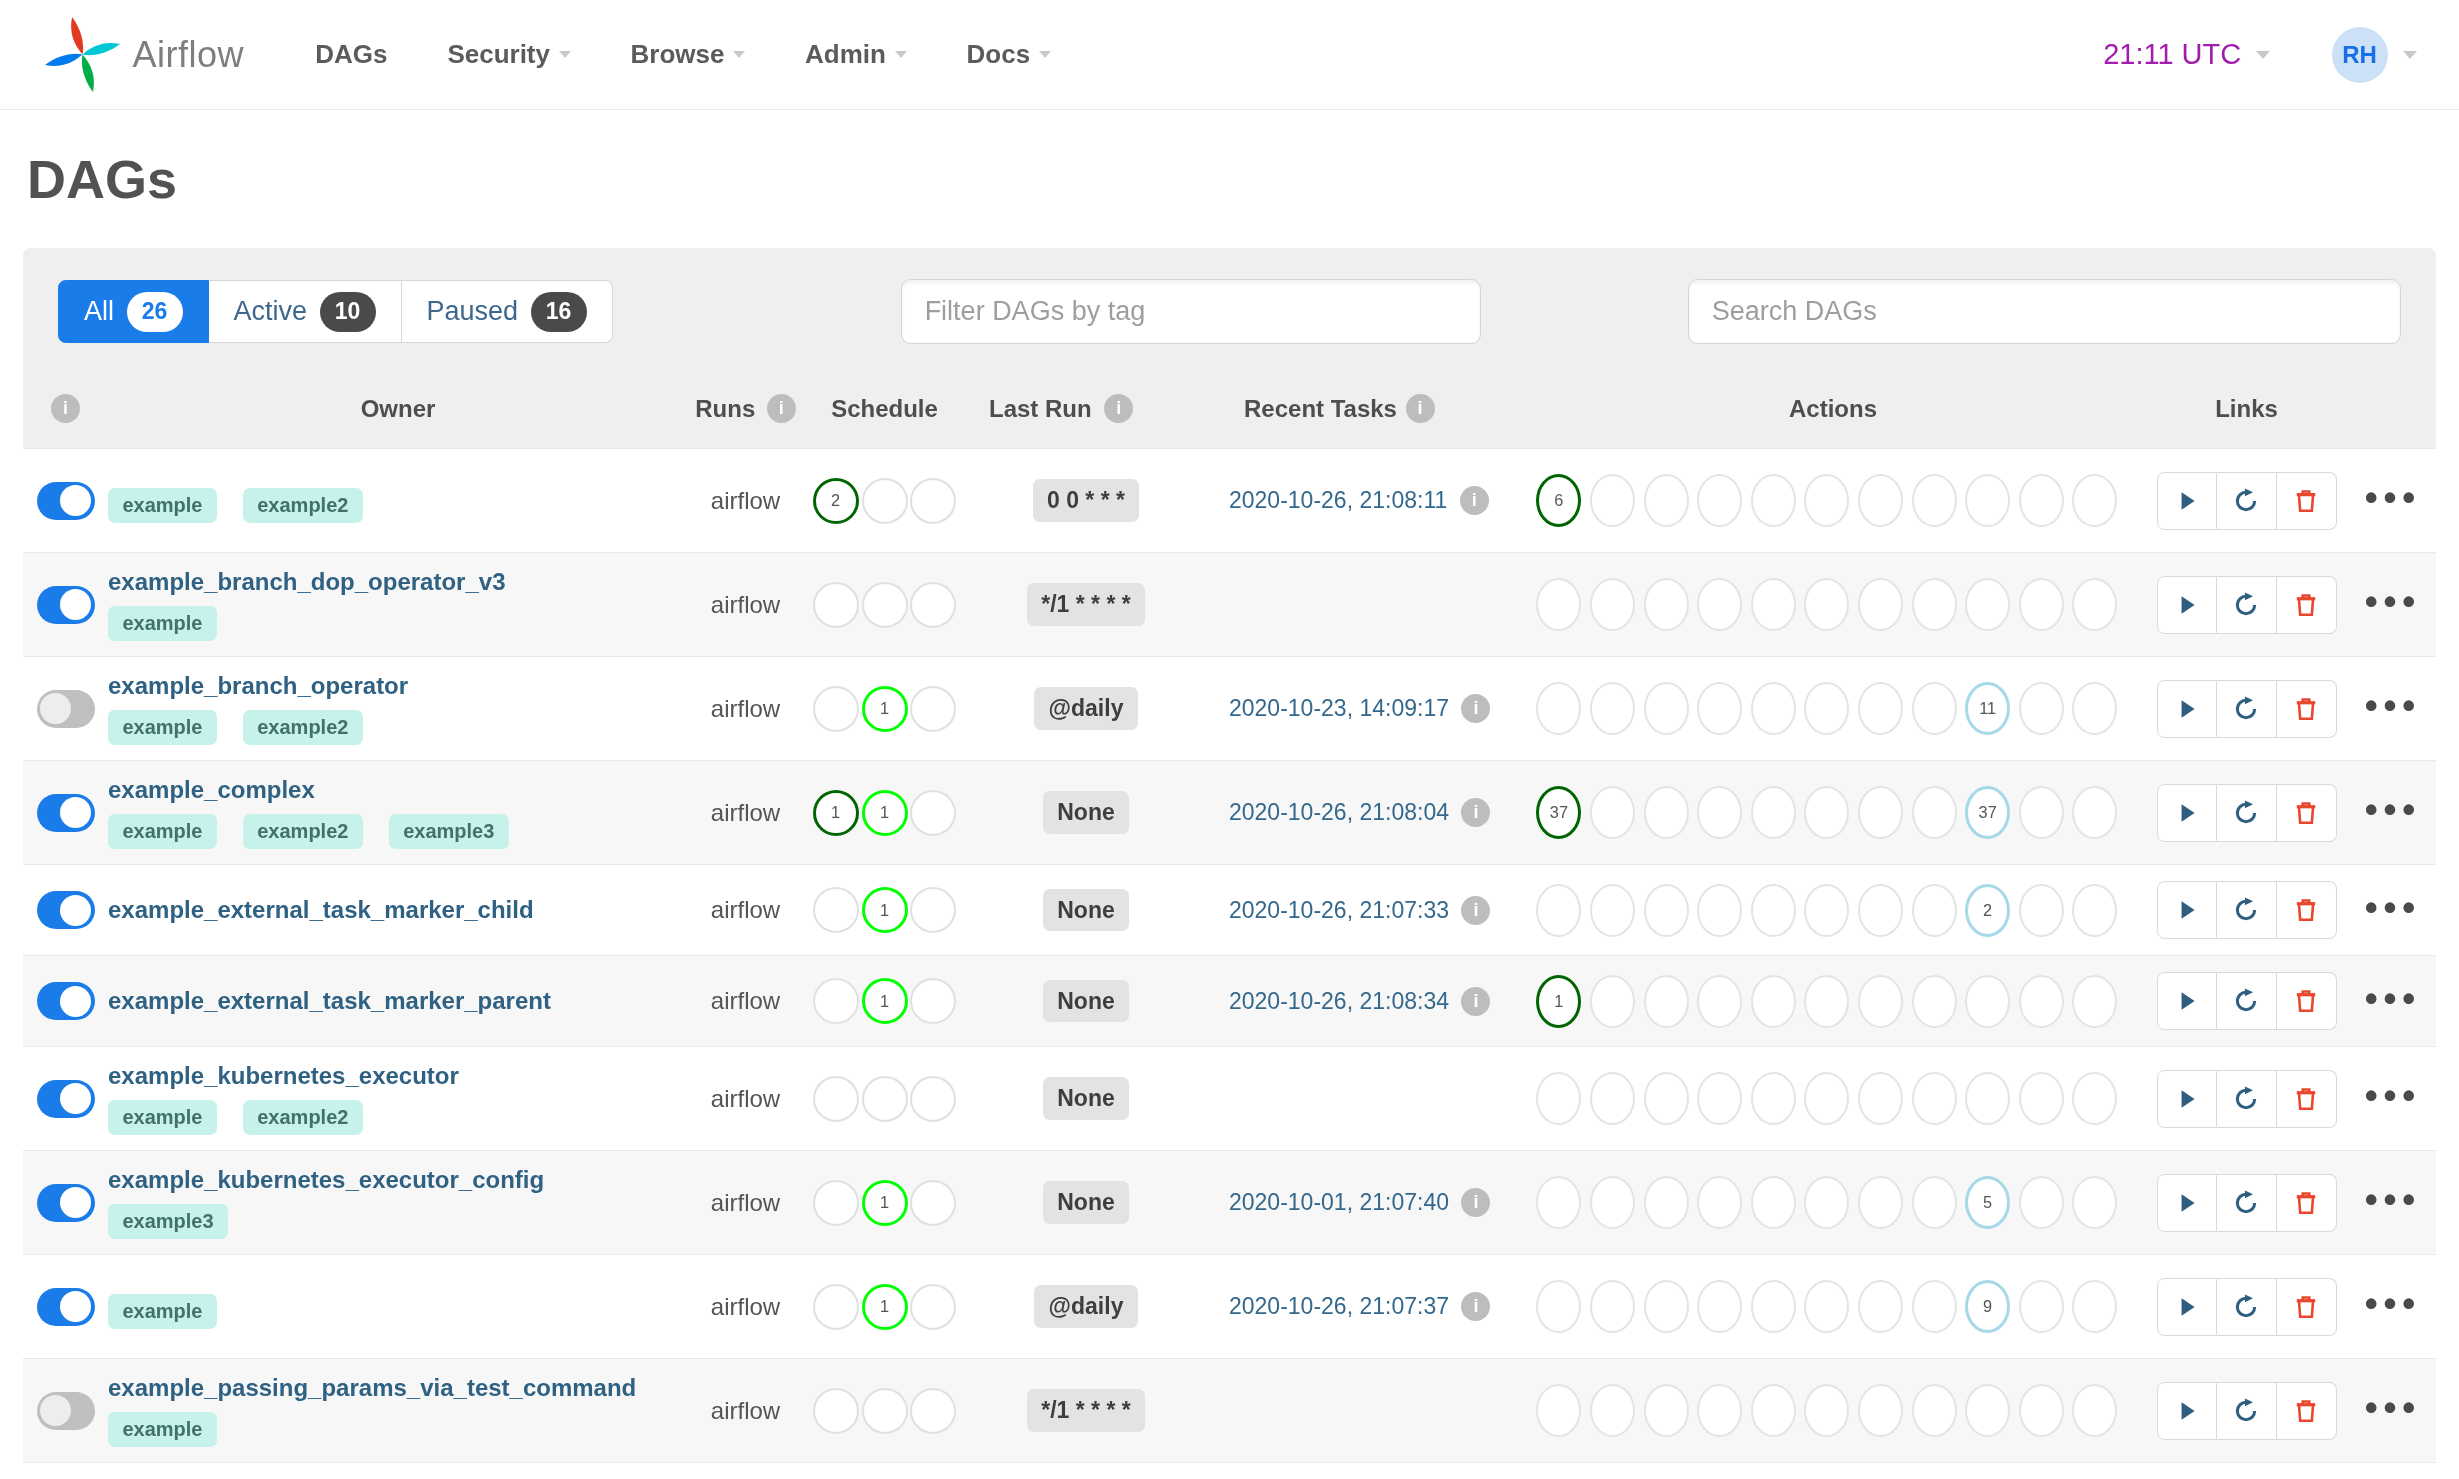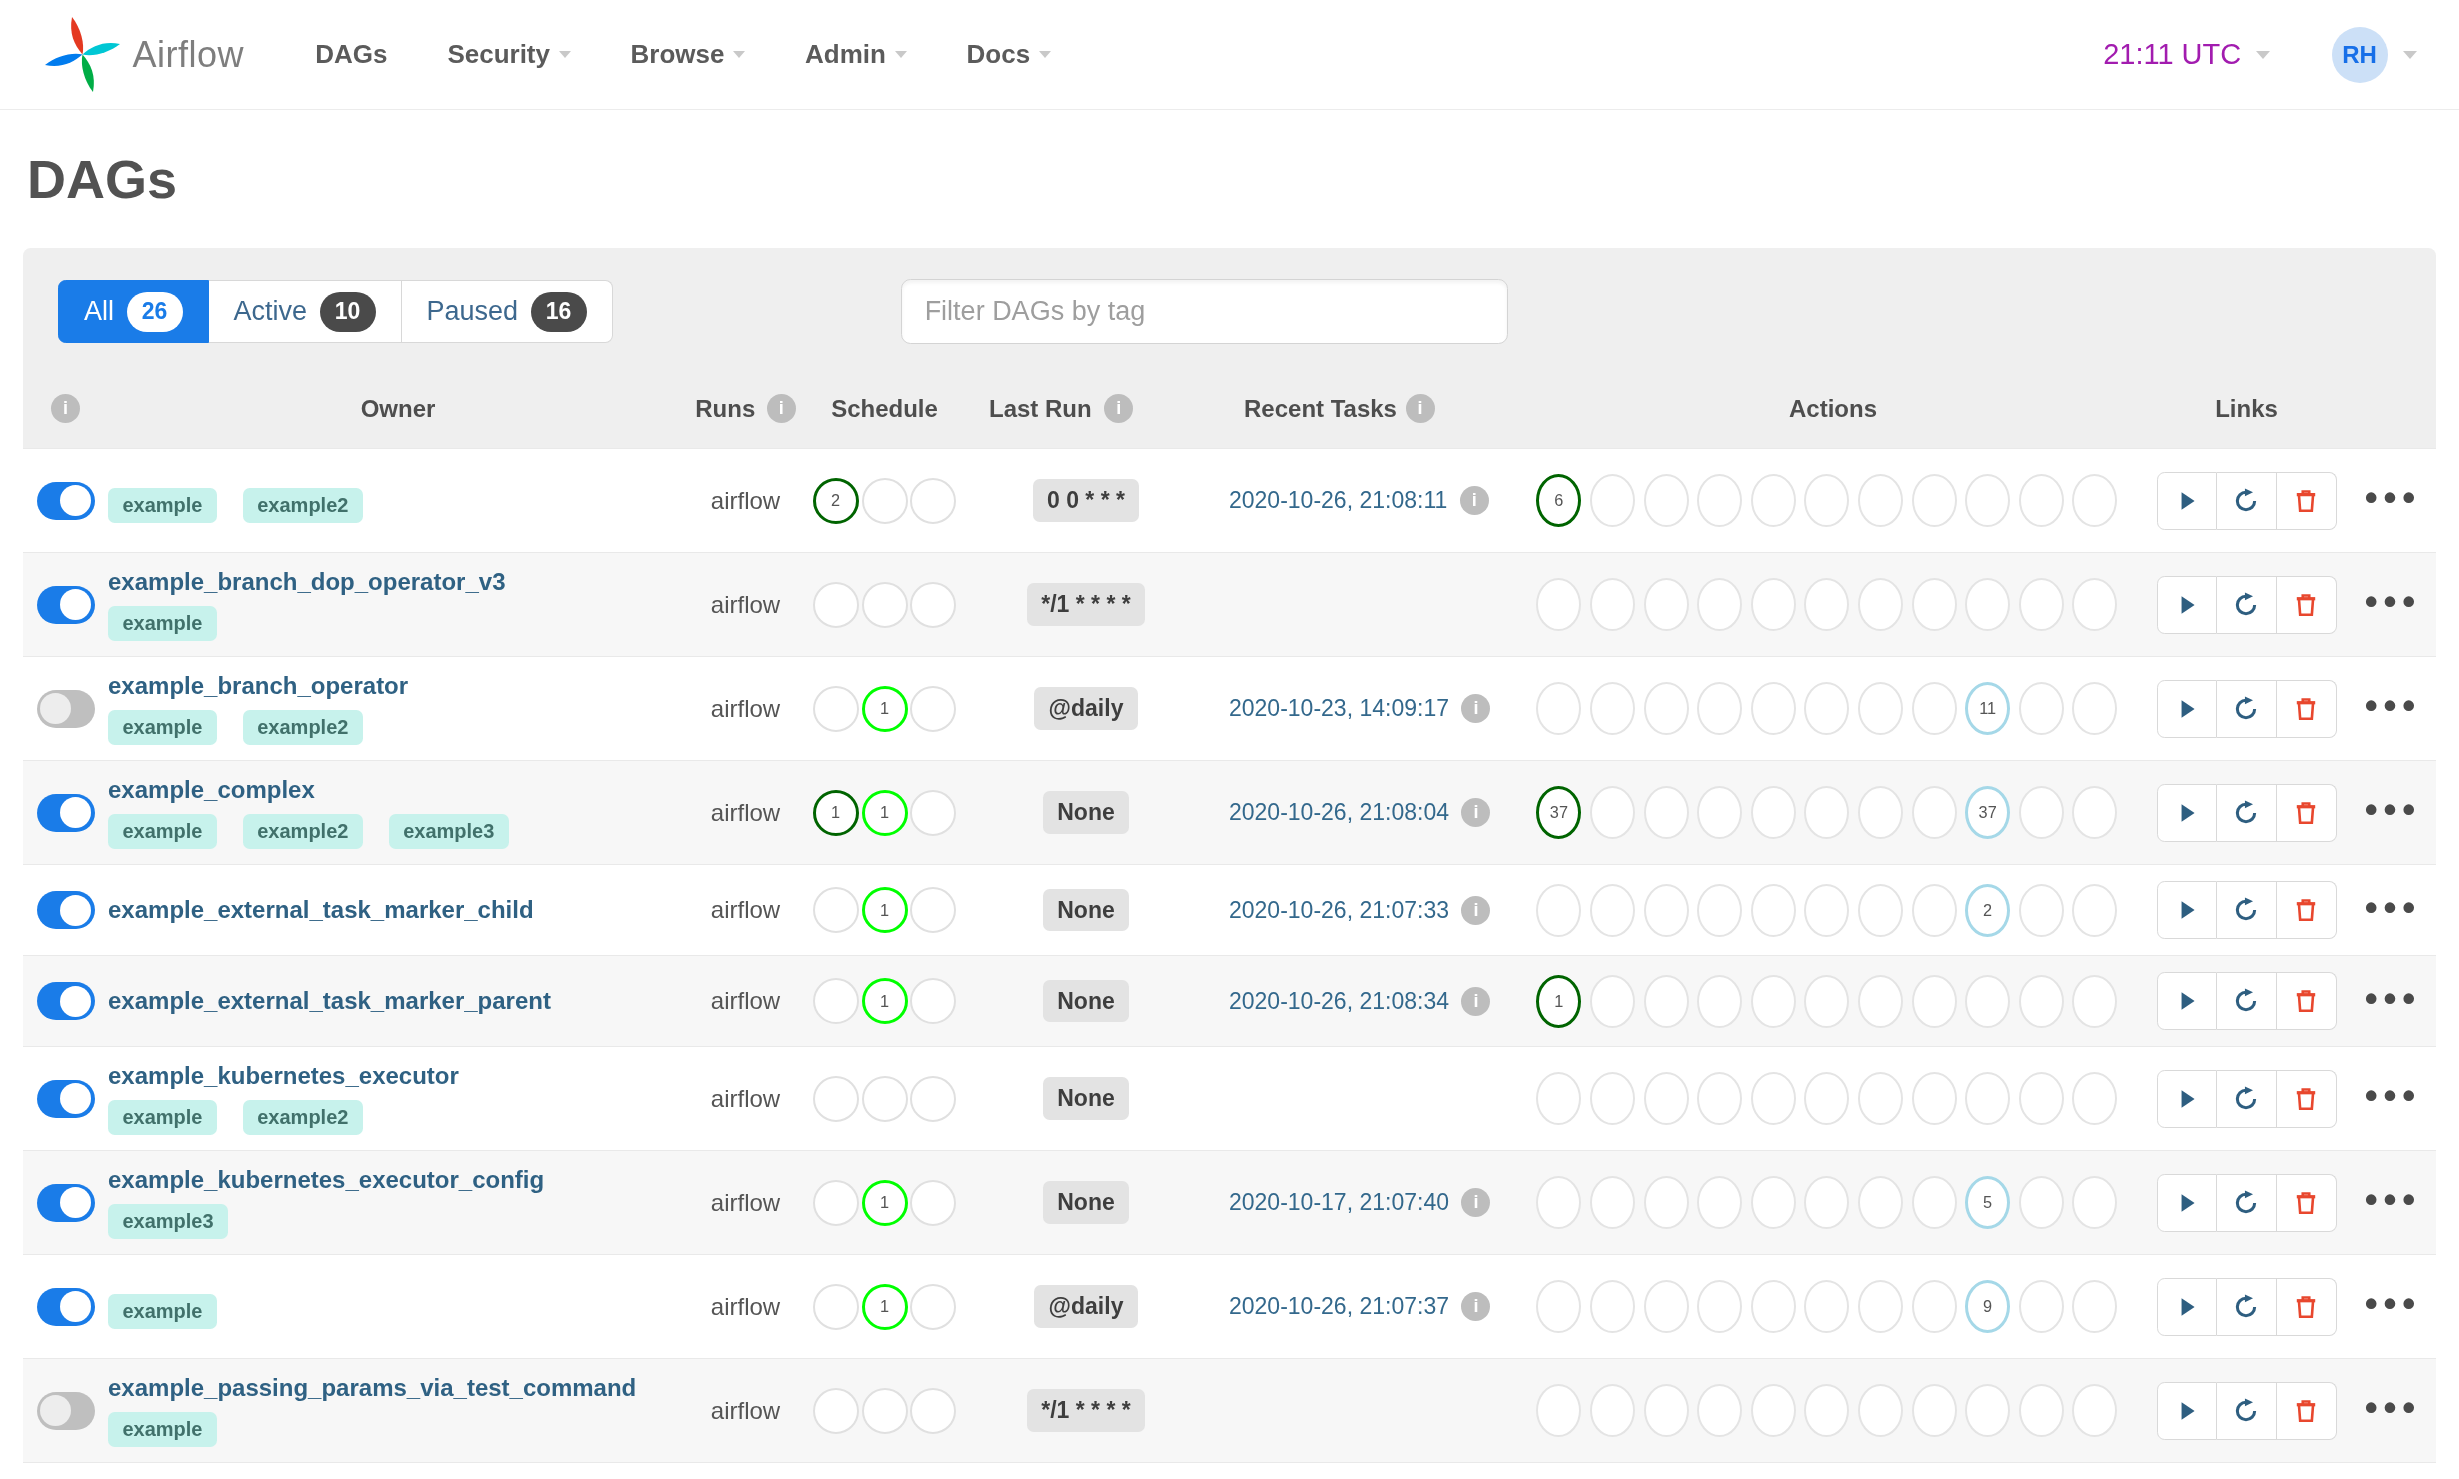--- a/index.html
+++ b/index.html
@@ -171,20 +171,21 @@
           <button class="tab">
     <span class="lbl">Active</span>
     <span class="cnt">10</span>
   </button>
           <button class="tab">
     <span class="lbl">Paused</span>
     <span class="cnt">16</span>
   </button>
         </div>
       <input id="tagFilter" class="filter-input" placeholder="Filter DAGs by tag" style="">
+      <input id="dagSearch" class="filter-input" placeholder="Search DAGs" style="">
     </div>
 
     <div class="grid-row thead">
       <div class="c-toggle">
           <span class="info-badge">i</span>
         </div>
       <div class="th center">Owner</div>
       <div class="th center">
         <span>Runs</span>
           <span class="info-badge">i</span>
@@ -666,21 +667,21 @@
     <div class="c-owner">airflow</div>
     <div class="c-runs">
             <div class="run-circle"></div>
             <div class="run-circle filled" style="border-color: rgb(0, 255, 0);">1</div>
             <div class="run-circle"></div>
           </div>
     <div class="c-schedule">
             <span class="sched-badge">None</span>
           </div>
     <div class="c-lastrun">
-      <a class="lastrun-link">2020-10-17, 21:07:40</a>
+      <a class="lastrun-link">2020-10-01, 21:07:40</a>
       <span class="info-badge">i</span>
     </div>
     <div class="c-recent">
             <div class="task-circle"></div>
             <div class="task-circle"></div>
             <div class="task-circle"></div>
             <div class="task-circle"></div>
             <div class="task-circle"></div>
             <div class="task-circle"></div>
             <div class="task-circle"></div>

